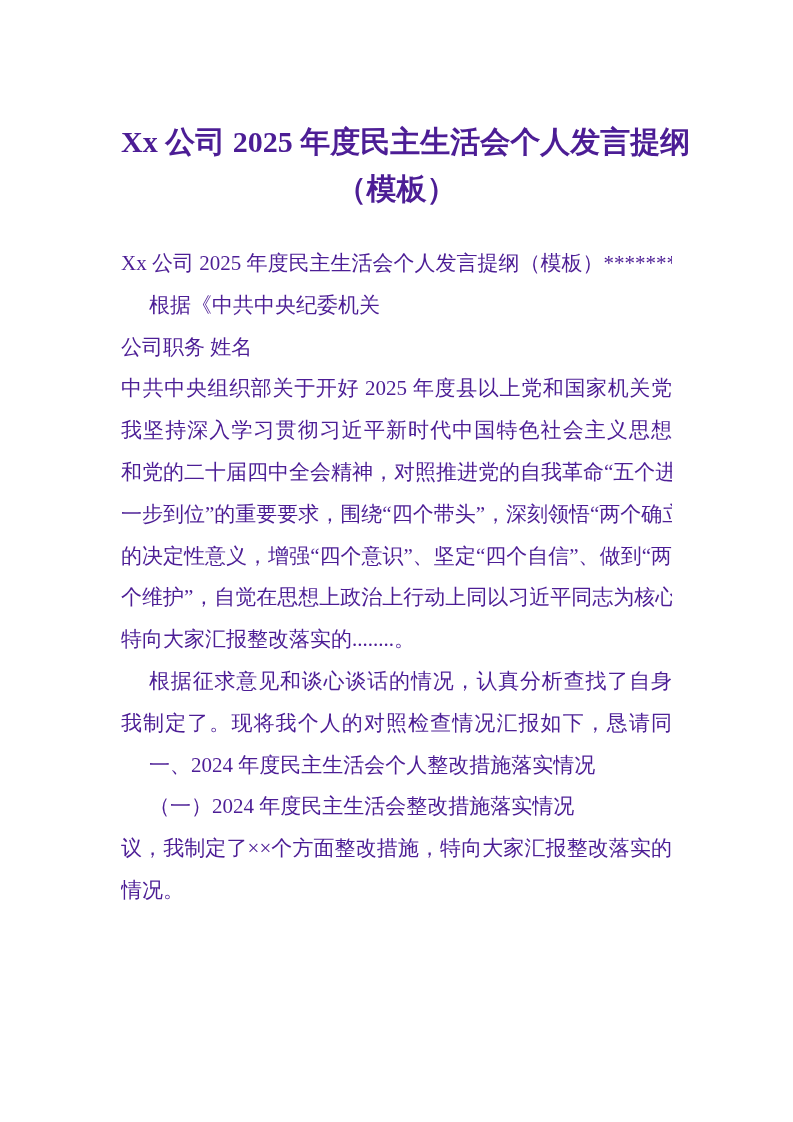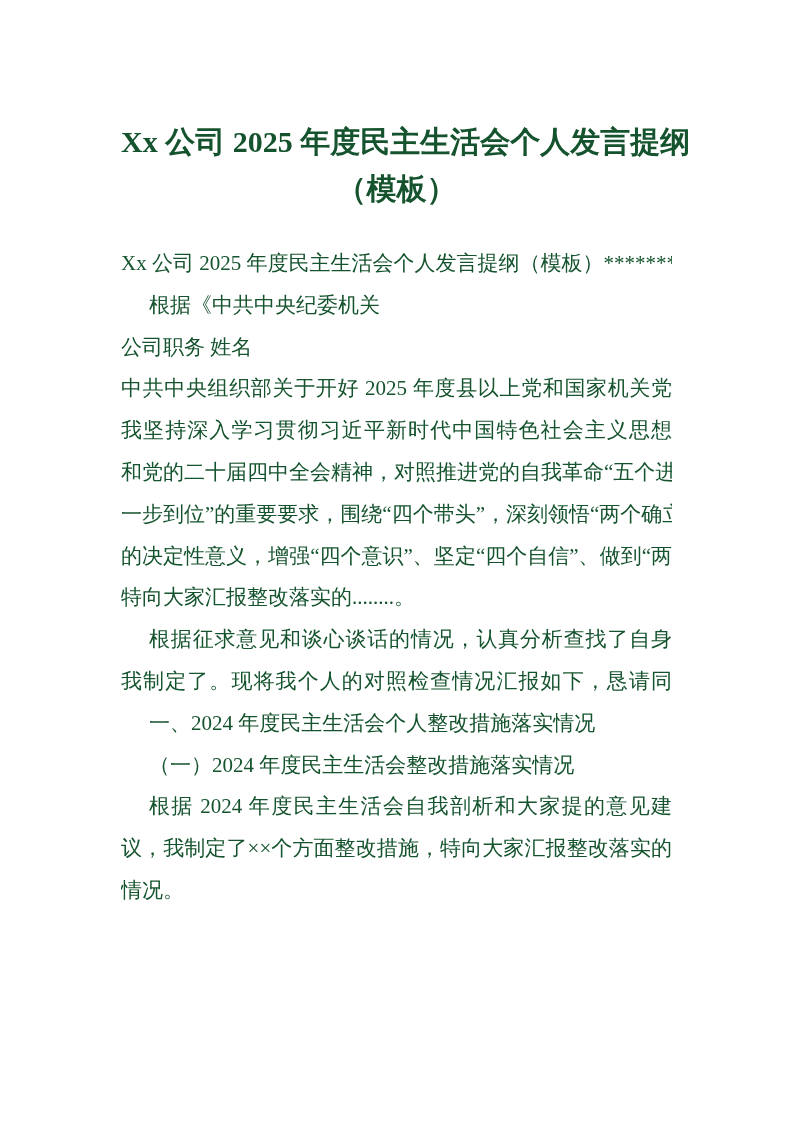--- a/index.html
+++ b/index.html
@@ -5,21 +5,21 @@
   html, body {
     margin: 0;
     padding: 0;
     background: #ffffff;
   }
   .page {
     position: relative;
     width: 793px;
     height: 912px;
     background: #ffffff;
-    color: #14532d;
+    color: #4c1d95;
     font-family: "Liberation Serif", "DejaVu Serif", serif;
     overflow: hidden;
   }
   .doc {
     margin: 118px 121px 0 121px; 
   }
   .title {
     font-size: 30px;
     font-weight: bold;
     line-height: 47px;
@@ -59,23 +59,23 @@
     </div>
 
     <div class="bline fill">Xx 公司 2025 年度民主生活会个人发言提纲（模板）********</div>
     <div class="bline ind">根据《中共中央纪委机关</div>
     <div class="bline">公司职务 姓名</div>
     <div class="bline fill">中共中央组织部关于开好 2025 年度县以上党和国家机关党</div>
     <div class="bline fill">我坚持深入学习贯彻习近平新时代中国特色社会主义思想</div>
     <div class="bline fill">和党的二十届四中全会精神，对照推进党的自我革命“五个进</div>
     <div class="bline fill">一步到位”的重要要求，围绕“四个带头”，深刻领悟“两个确立”</div>
     <div class="bline fill">的决定性意义，增强“四个意识”、坚定“四个自信”、做到“两</div>
+    <div class="bline fill">个维护”，自觉在思想上政治上行动上同以习近平同志为核心</div>
     <div class="bline">特向大家汇报整改落实的........。</div>
     <div class="bline ind fill">根据征求意见和谈心谈话的情况，认真分析查找了自身</div>
     <div class="bline fill">我制定了。现将我个人的对照检查情况汇报如下，恳请同</div>
     <div class="bline ind">一、2024 年度民主生活会个人整改措施落实情况</div>
     <div class="bline ind">（一）2024 年度民主生活会整改措施落实情况</div>
-    <div class="bline ind fill">根据 2024 年度民主生活会自我剖析和大家提的意见建</div>
     <div class="bline fill">议，我制定了××个方面整改措施，特向大家汇报整改落实的</div>
     <div class="bline">情况。</div>
 
   </div>
 </div>
 
 </body></html>

